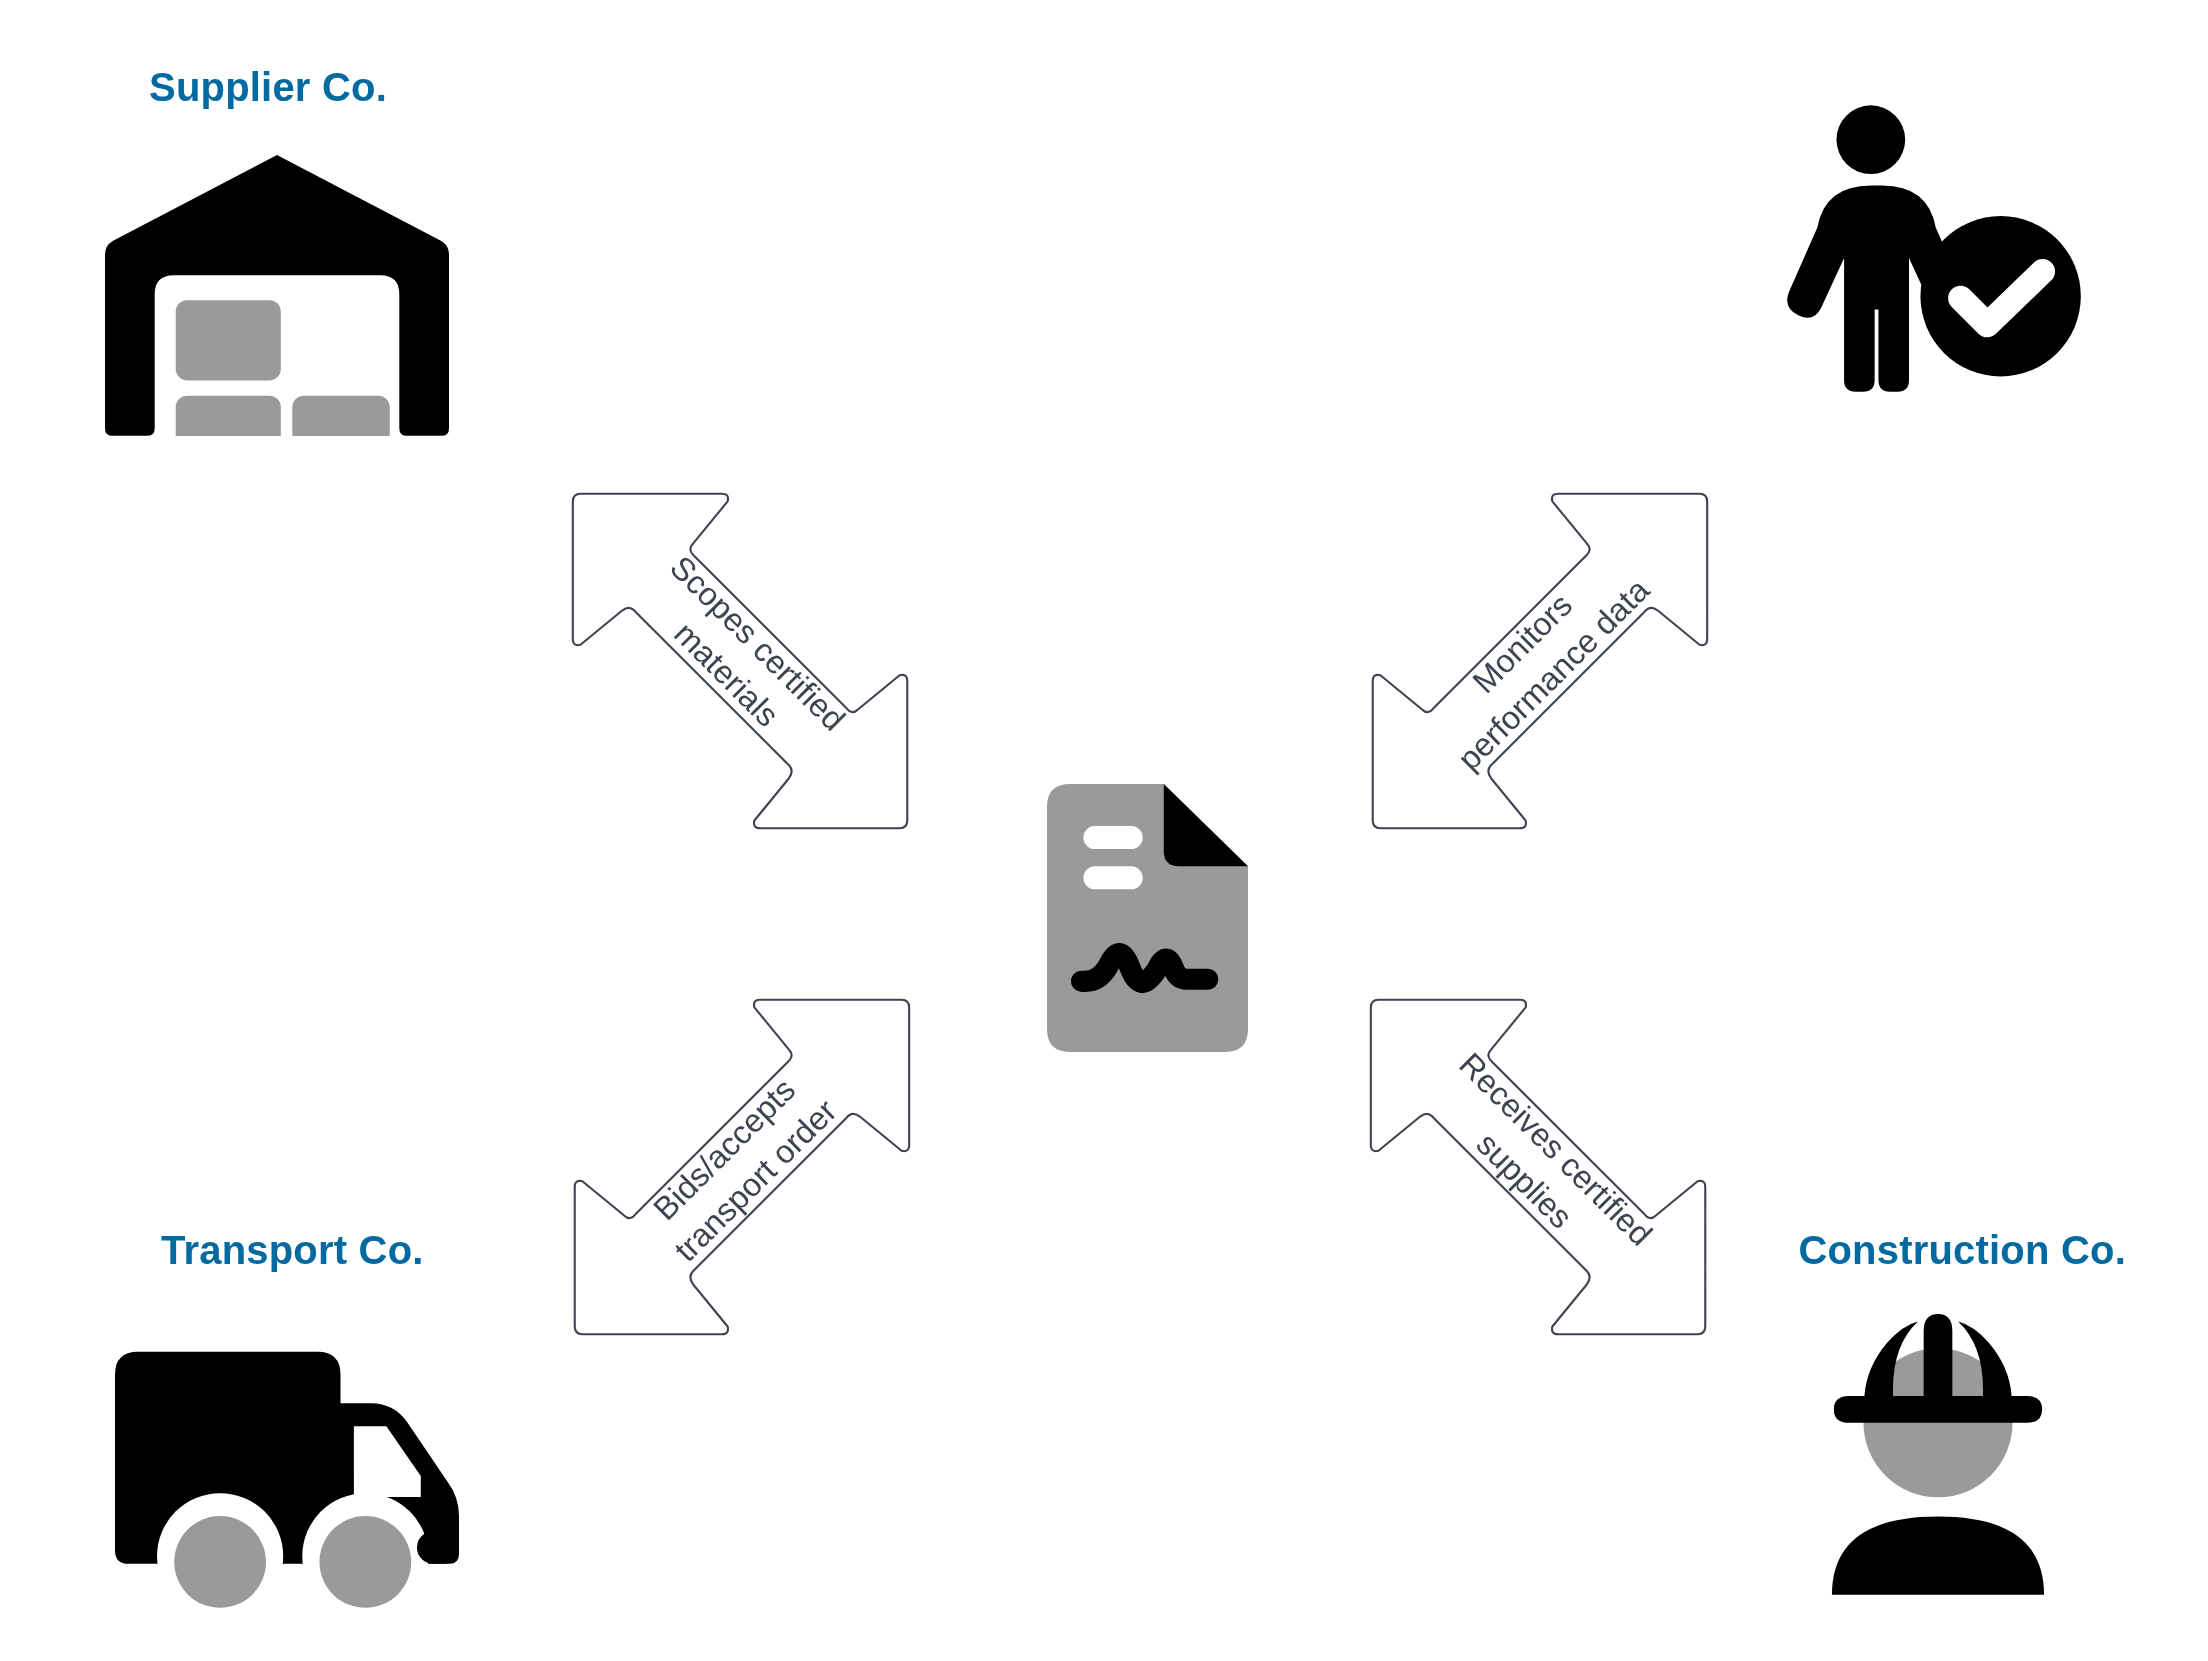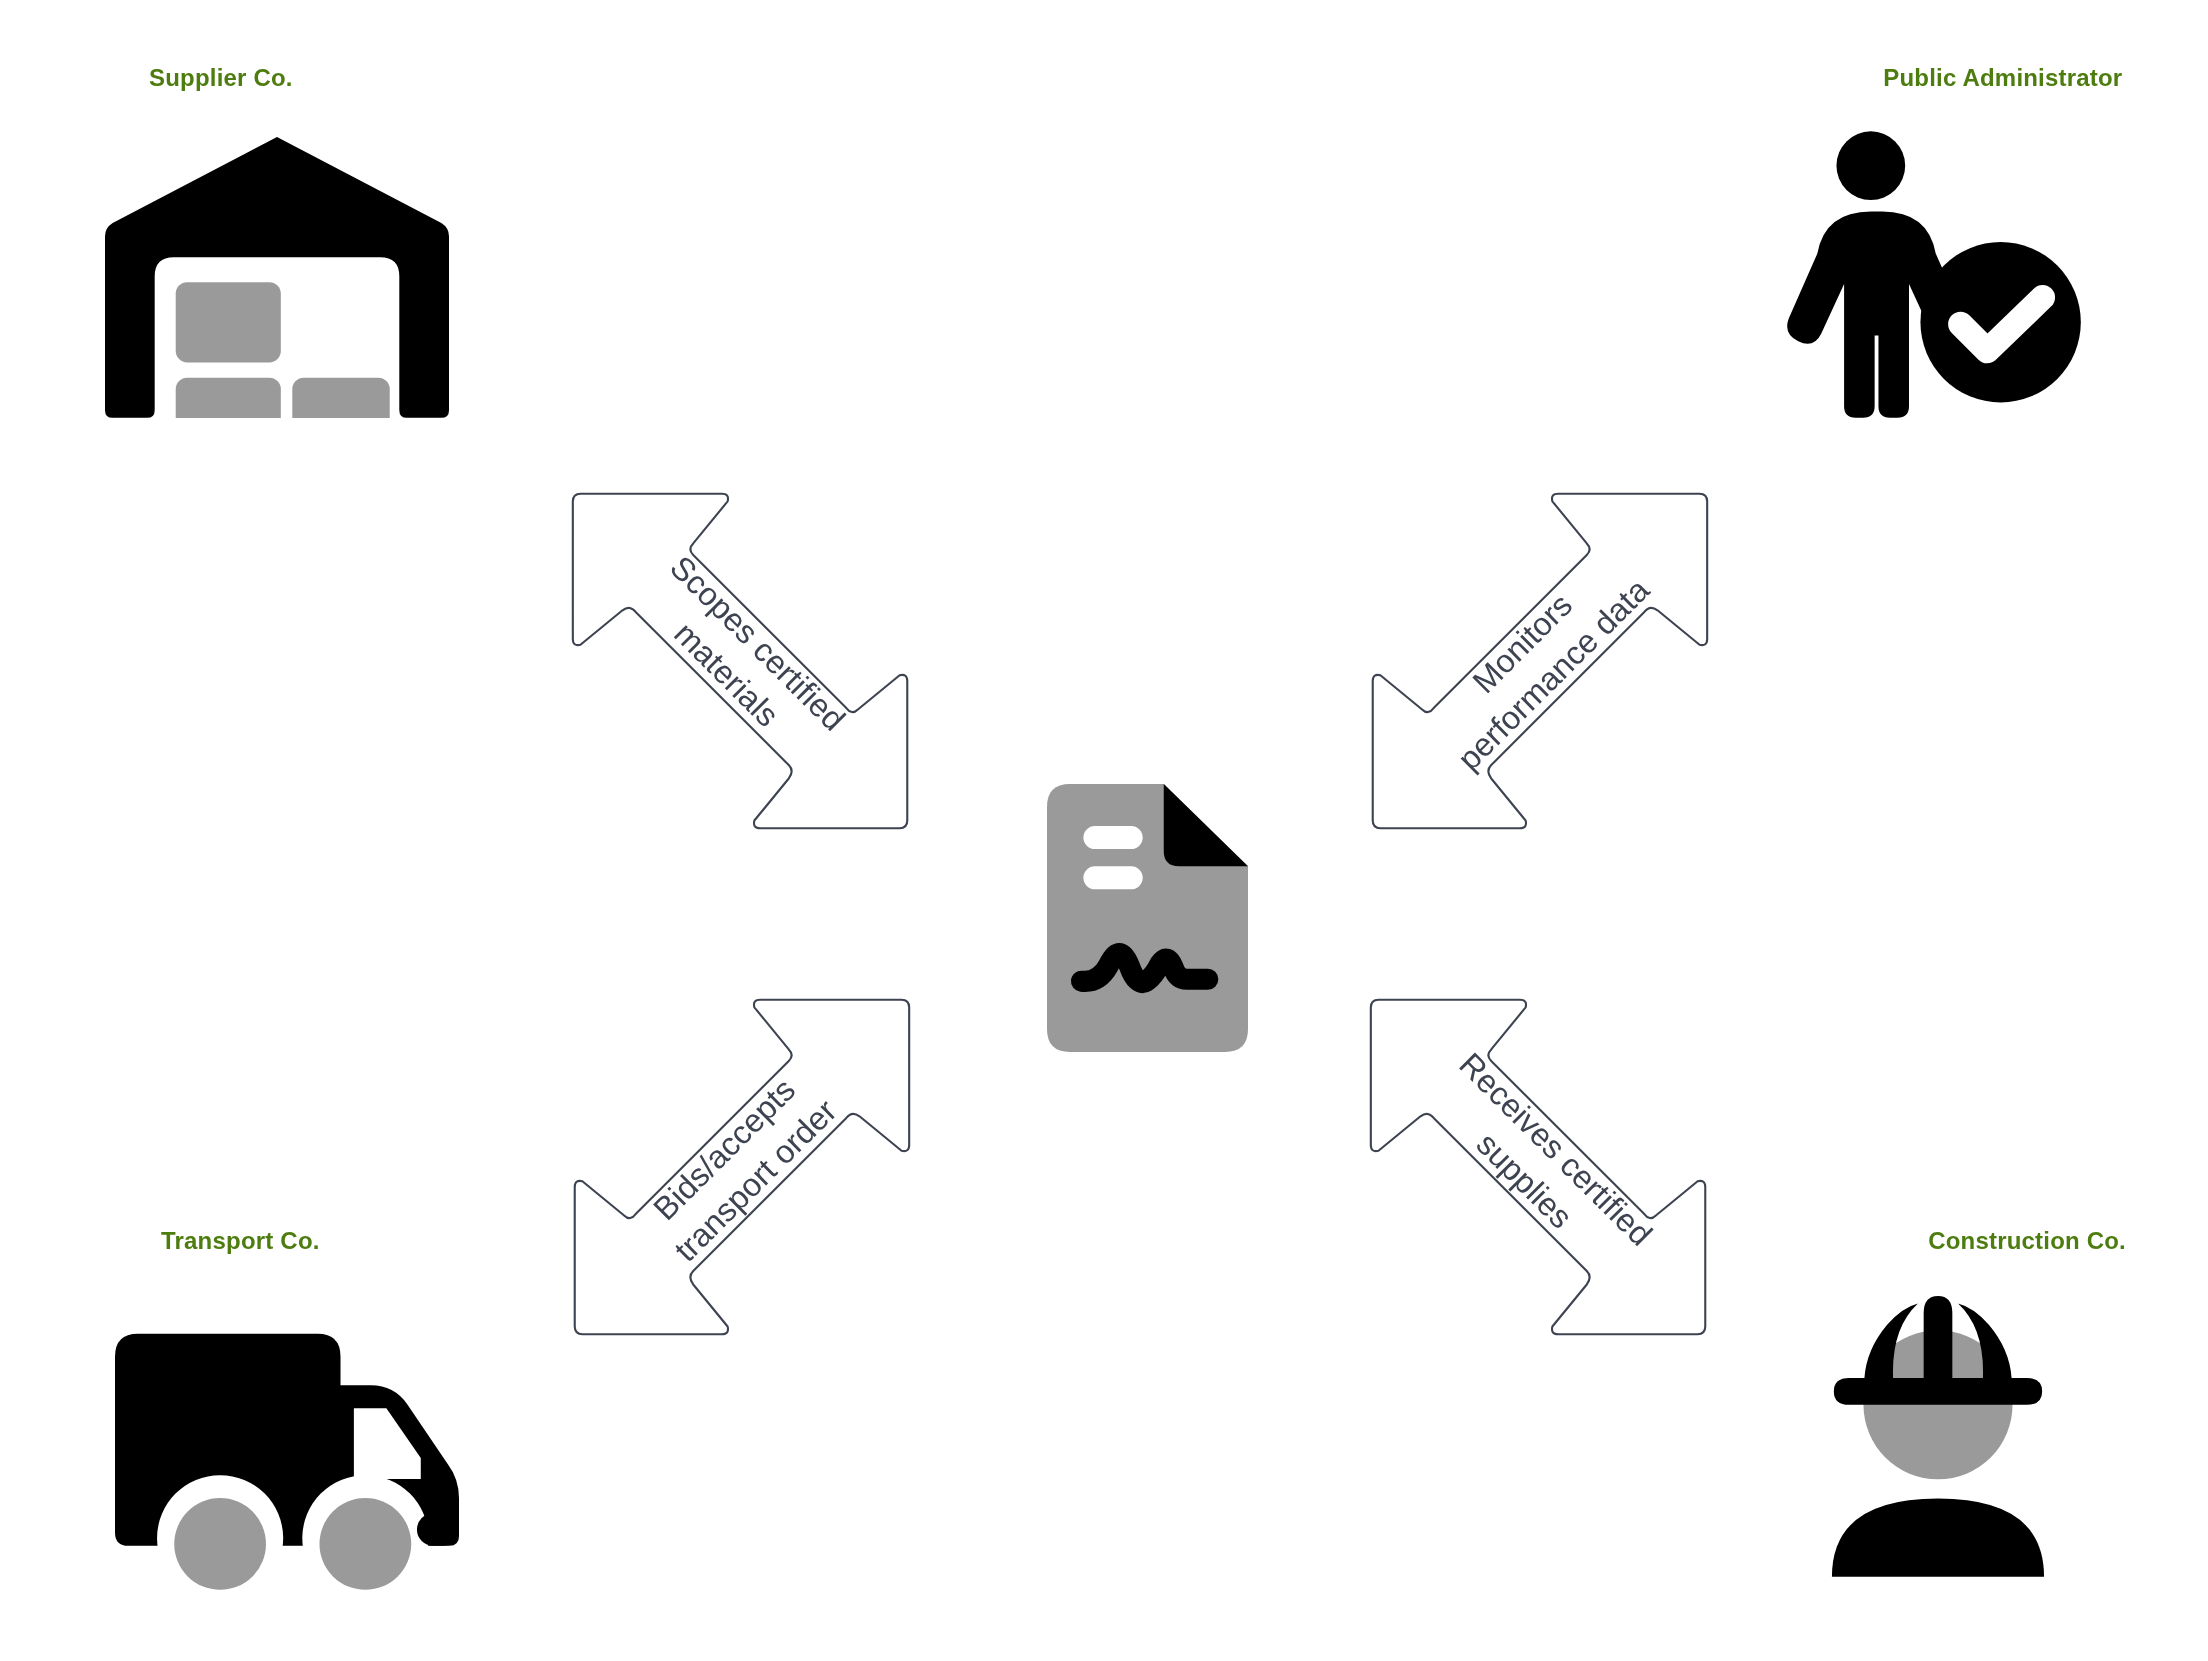--- a/index.html
+++ b/index.html
@@ -20,23 +20,23 @@
   }
 
   
   .actor {
     position: absolute;
     display: flex;
     flex-direction: column;
     align-items: center;
   }
   .actor-label {
-    font-size: 24px;
+    font-size: 40px;
     font-weight: bold;
-    color: #4d7c0f;
+    color: #0369a1;
     letter-spacing: 0.2px;
     white-space: nowrap;
     line-height: 1.1;
   }
   .actor-icon {
     display: block;
   }
 
   
   #actor-supplier      { left: 105px;  top: 65px;  align-items: flex-start; }
@@ -101,21 +101,20 @@
         <path d="M180 6 L352 96 Q360 101 360 110 L360 292 Q360 300 352 300 L316 300 Q308 300 308 292 L308 152 Q308 132 288 132 L72 132 Q52 132 52 152 L52 292 Q52 300 44 300 L8 300 Q0 300 0 292 L0 110 Q0 101 8 96 Z" fill="#000000"></path>
 
         <rect x="74" y="158" width="110" height="84" rx="12" fill="#9a9a9a"></rect>
         <rect x="74" y="258" width="110" height="84" rx="12" fill="#9a9a9a"></rect>
         <rect x="196" y="258" width="102" height="84" rx="12" fill="#9a9a9a"></rect>
       </svg>
     </div>
   </div>
 
   <div class="actor" id="actor-public-admin">
-    <div class="actor-label">Public Administrator</div>
     <div class="actor-icon">
       <svg width="315" height="287" viewBox="0 0 330 300" xmlns="http://www.w3.org/2000/svg">
 
         <circle cx="92" cy="36" r="36" fill="#000000"></circle>
 
         <path d="M92 84 Q44 84 36 128 L6 196 Q0 212 16 220 Q32 228 40 212 L64 160 L64 288 Q64 300 76 300 L84 300 Q96 300 96 288 L96 214 L100 214 L100 288 Q100 300 112 300 L120 300 Q132 300 132 288 L132 160 L156 212 Q164 228 180 220 Q196 212 190 196 L160 128 Q152 84 104 84 Z" fill="#000000"></path>
 
         <circle cx="228" cy="200" r="84" fill="#000000"></circle>
         <path d="M186 202 L214 230 L272 174" fill="none" stroke="#ffffff" stroke-width="26" stroke-linecap="round" stroke-linejoin="round"></path>
       </svg>

